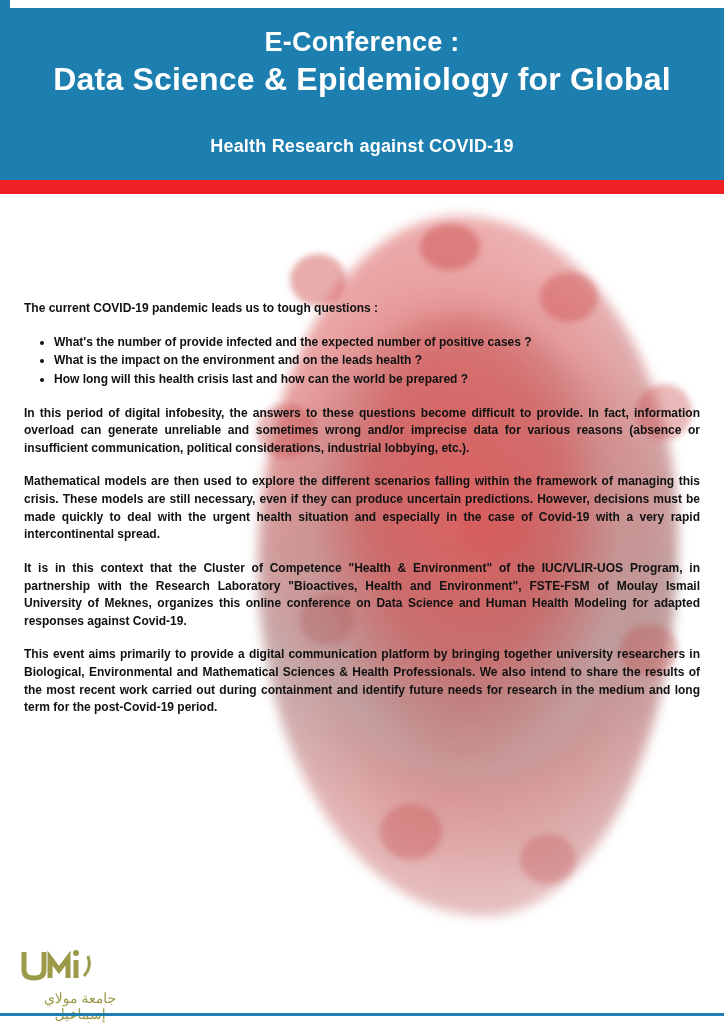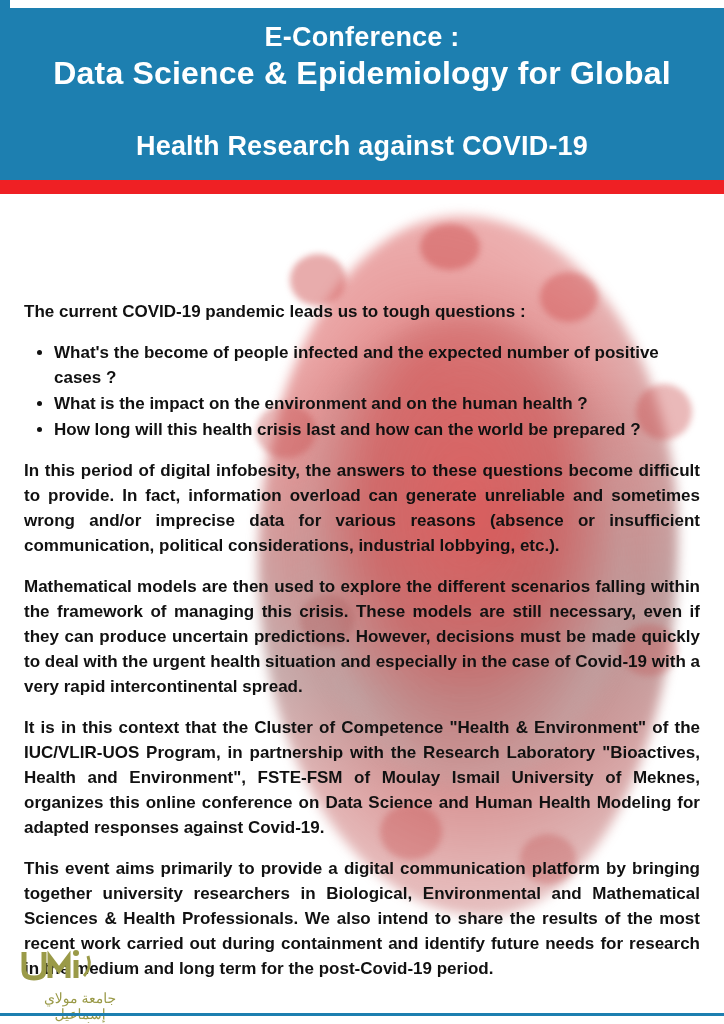--- a/index.html
+++ b/index.html
@@ -37,21 +37,21 @@
   }
   .header-line {
     color: #ffffff;
     font-weight: bold;
     text-align: right;
     line-height: 1.24;
     letter-spacing: 0.2px;
   }
   .header-line-1 { font-size: 27px; }
   .header-line-2 { font-size: 32px; }
-  .header-line-3 { font-size: 27px; margin-top: 36px; }
+  .header-line-3 { font-size: 18px; margin-top: 36px; }
 
   .red-bar {
     position: absolute;
     top: 180px;
     left: 0;
     width: 724px;
     height: 14px;
     background: #ef2024;
   }
 
@@ -95,21 +95,21 @@
     filter: blur(3px);
   }
 
   
   .content {
     position: absolute;
     left: 24px;
     top: 300px;
     width: 676px;
     color: #111111;
-    font-size: 17px;
+    font-size: 12px;
     font-weight: bold;
     line-height: 1.47;
   }
   .content p {
     margin: 0 0 16px 0;
     text-align: justify;
   }
   .lead {
     margin: 0 0 2px 0;
     text-align: left;
@@ -196,22 +196,22 @@
     <div class="spike" style="left:300px;top:400px;width:54px;height:52px;background:rgba(170,80,80,0.30);"></div>
     <div class="spike" style="left:620px;top:430px;width:58px;height:52px;background:rgba(190,75,75,0.32);"></div>
     <div class="spike" style="left:380px;top:610px;width:62px;height:56px;background:rgba(195,70,70,0.34);"></div>
     <div class="spike" style="left:520px;top:640px;width:56px;height:50px;background:rgba(190,70,70,0.30);"></div>
     <div class="spike" style="left:460px;top:300px;width:70px;height:64px;background:rgba(215,85,85,0.30);"></div>
   </div>
 
   <div class="content">
     <p class="lead">The current COVID-19 pandemic leads us to tough questions :</p>
     <ul class="questions">
-      <li>What's the become of people infected and the expected number of positive cases ?</li>
-      <li>What is the impact on the environment and on the human health ?</li>
+      <li>What's the number of provide infected and the expected number of positive cases ?</li>
+      <li>What is the impact on the environment and on the leads health ?</li>
       <li>How long will this health crisis last and how can the world be prepared ?</li>
     </ul>
     <p>In this period of digital infobesity, the answers to these questions become difficult to provide. In fact, information overload can generate unreliable and sometimes wrong and/or imprecise data for various reasons (absence or insufficient communication, political considerations, industrial lobbying, etc.).</p>
     <p>Mathematical models are then used to explore the different scenarios falling within the framework of managing this crisis. These models are still necessary, even if they can produce uncertain predictions. However, decisions must be made quickly to deal with the urgent health situation and especially in the case of Covid-19 with a very rapid intercontinental spread.</p>
     <p>It is in this context that the Cluster of Competence "Health &amp; Environment" of the IUC/VLIR-UOS Program, in partnership with the Research Laboratory "Bioactives, Health and Environment", FSTE-FSM of Moulay Ismail University of Meknes, organizes this online conference on Data Science and Human Health Modeling for adapted responses against Covid-19.</p>
     <p>This event aims primarily to provide a digital communication platform by bringing together university researchers in Biological, Environmental and Mathematical Sciences &amp; Health Professionals. We also intend to share the results of the most recent work carried out during containment and identify future needs for research in the medium and long term for the post-Covid-19 period.</p>
   </div>
 
   <div class="footer-logo">
     <svg class="logo-mark" viewBox="0 0 92 36">

